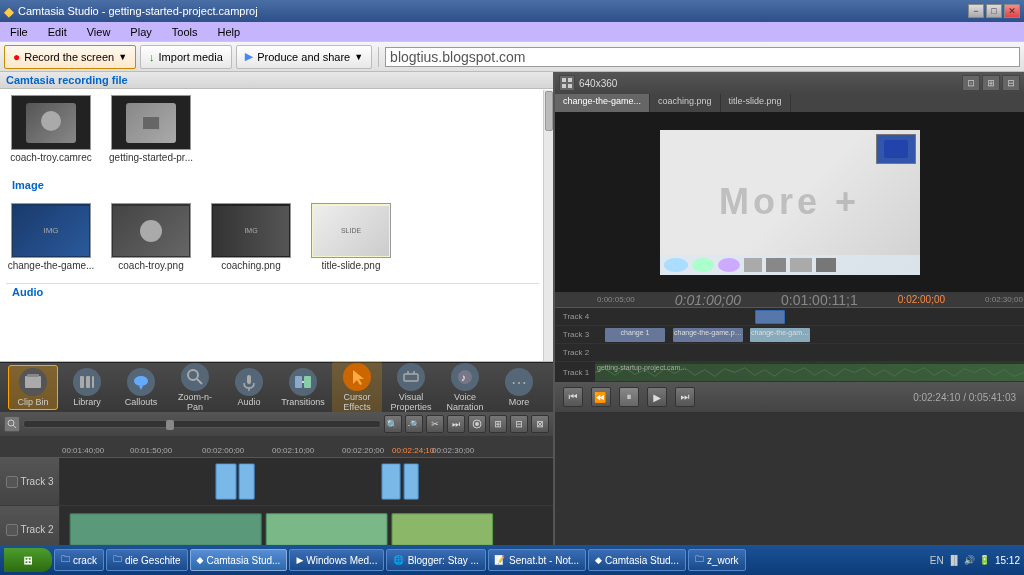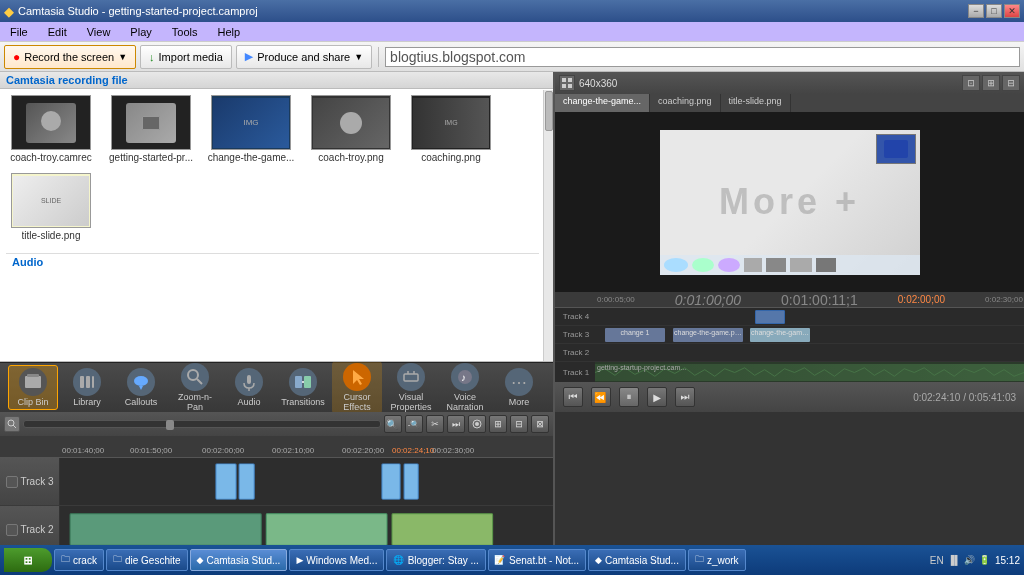--- a/index.html
+++ b/index.html
@@ -446,20 +446,23 @@
 
           <div class="media-item">
             <div class="media-thumb" style="background:#222;">
               <div style="width:50px;height:40px;background:linear-gradient(135deg,#888,#aaa);border-radius:3px;display:flex;align-items:center;justify-content:center;">
                 <div style="width:18px;height:14px;background:#666;border:1px solid #999;border-radius:1px;"></div>
               </div>
             </div>
             <div class="media-label">getting-started-pr...</div>
           </div>
 
+          <div style="width:100%;margin-top:4px;">
+            <div class="image-header">Image</div>
+          </div>
 
           <div class="media-item">
             <div class="media-thumb" style="background:#1a3a5c;">
               <div style="width:76px;height:50px;background:linear-gradient(135deg,#1a3a6c,#2a5a9c);display:flex;align-items:center;justify-content:center;font-size:8px;color:#aaa;">IMG</div>
             </div>
             <div class="media-label">change-the-game...</div>
           </div>
 
           <div class="media-item">
             <div class="media-thumb" style="background:#333;">

